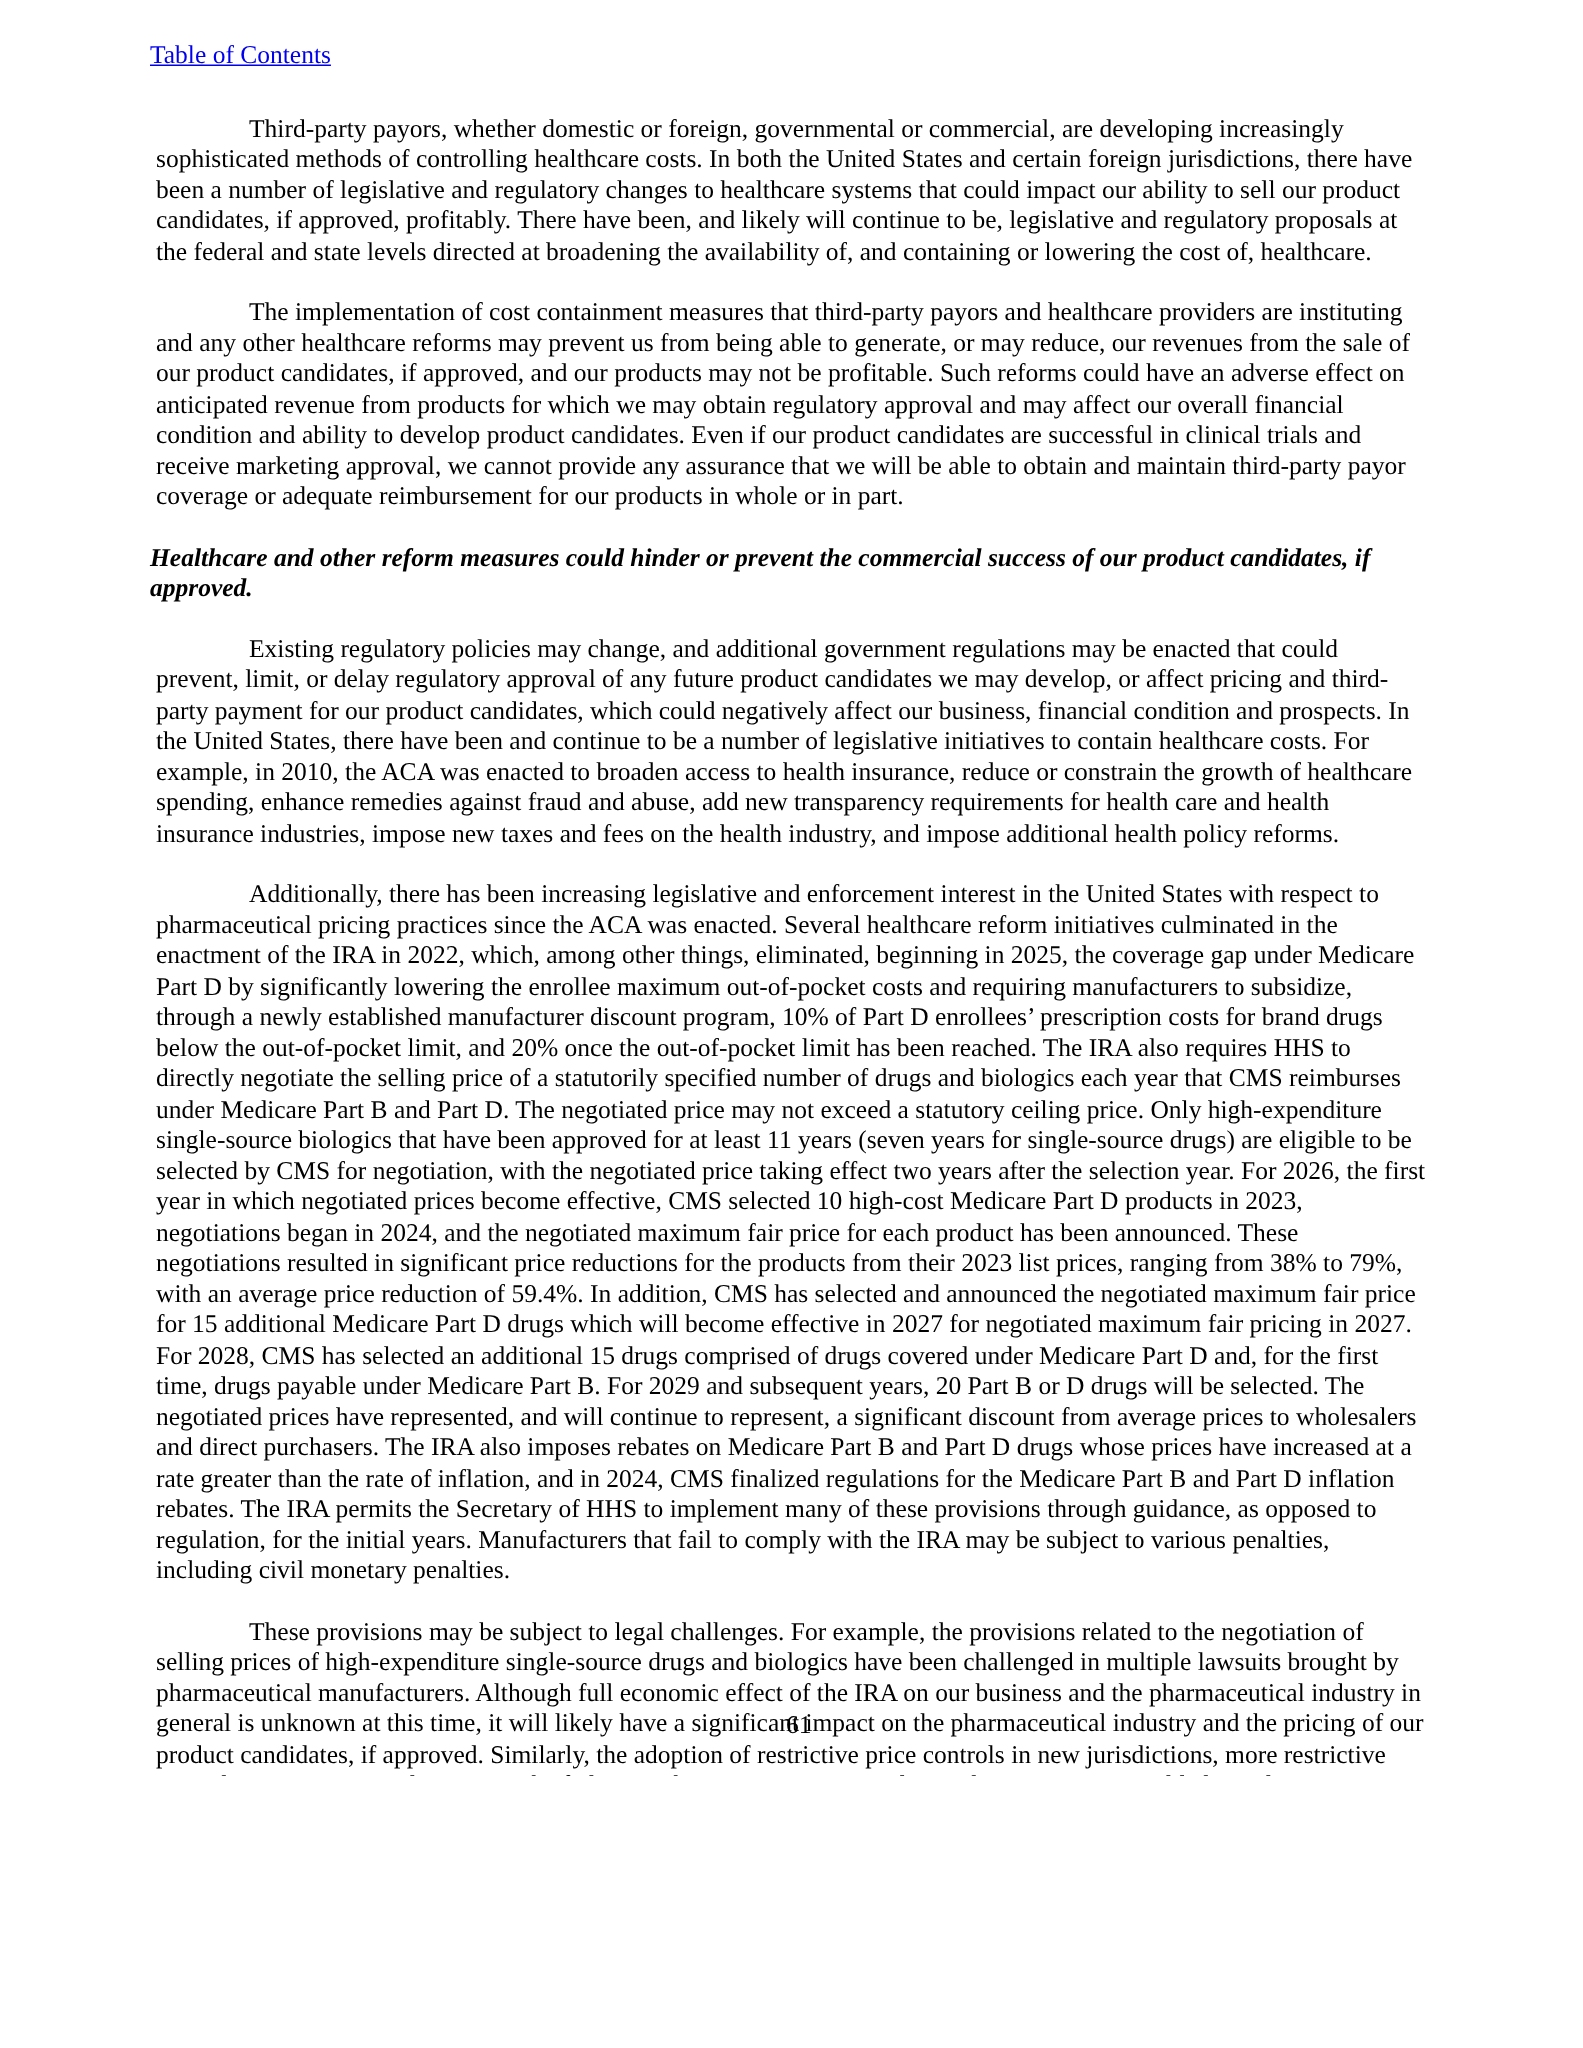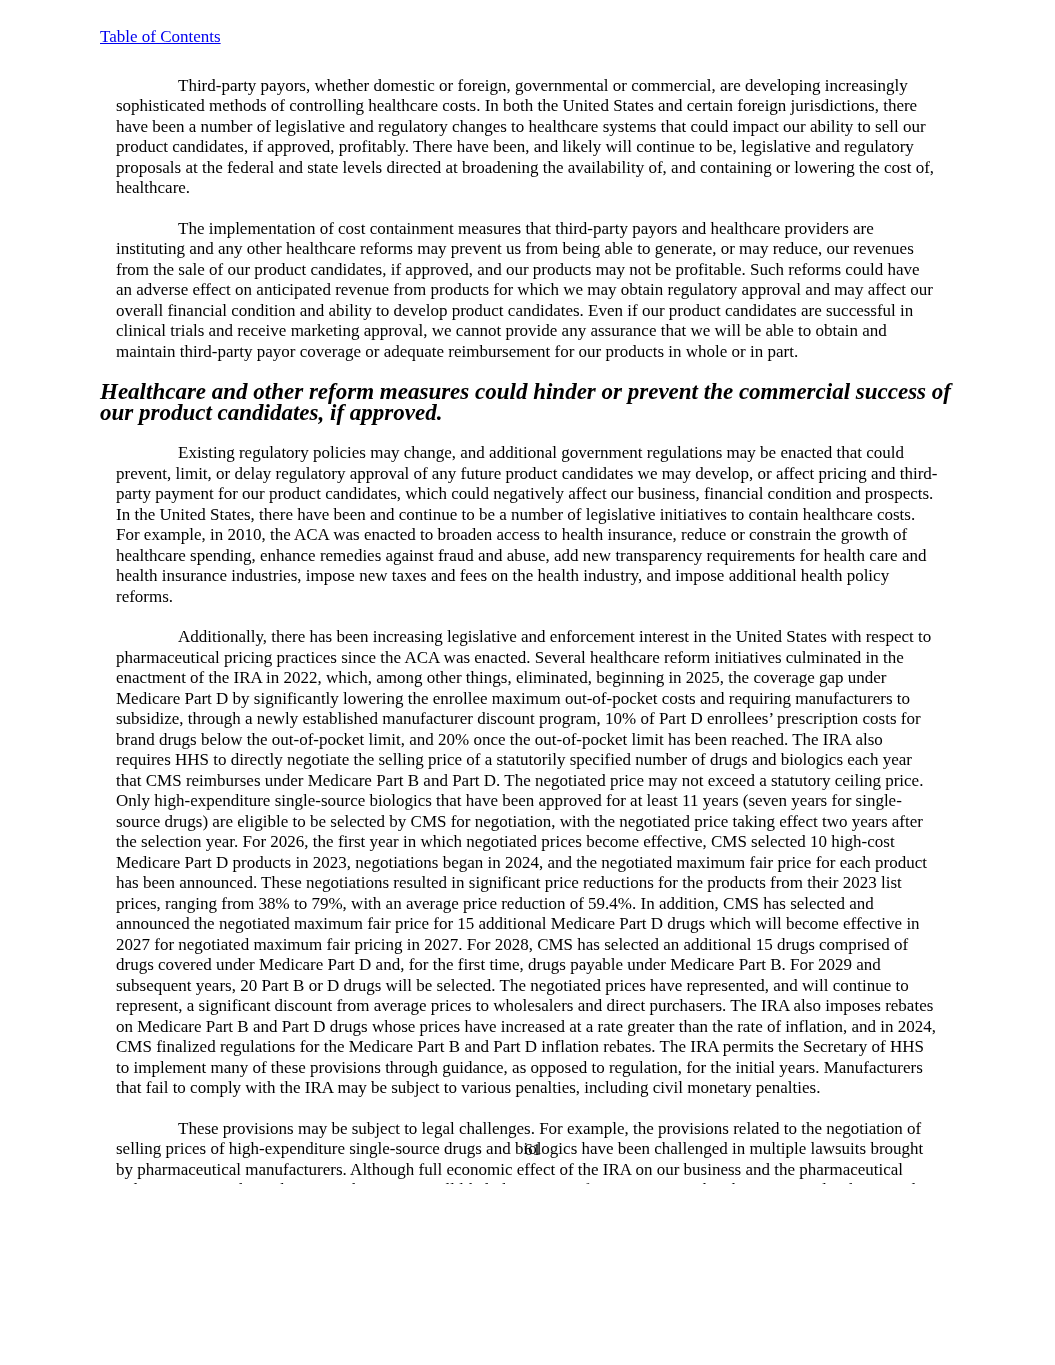--- a/index.html
+++ b/index.html
@@ -21,27 +21,27 @@
     overflow: hidden;
   }
   .toc-link {
     display: inline-block;
     color: var(--link-color, #0000EE);
     text-decoration: underline;
     margin-bottom: 8px;
     cursor: pointer;
   }
   .body-text p.para {
-    margin: 20px 16px;
+    margin: 20px 4px;
     text-indent: 62px;
     text-align: left;
   }
   .body-text h3.risk-heading {
     margin: 20px 0;
-    font-size: 23px;
+    font-size: 17px;
     line-height: 20.5px;
     font-weight: bold;
     font-style: italic;
     text-indent: 0;
   }
   .page-number {
     position: absolute;
     left: 0;
     right: 0;
     bottom: 24px;

